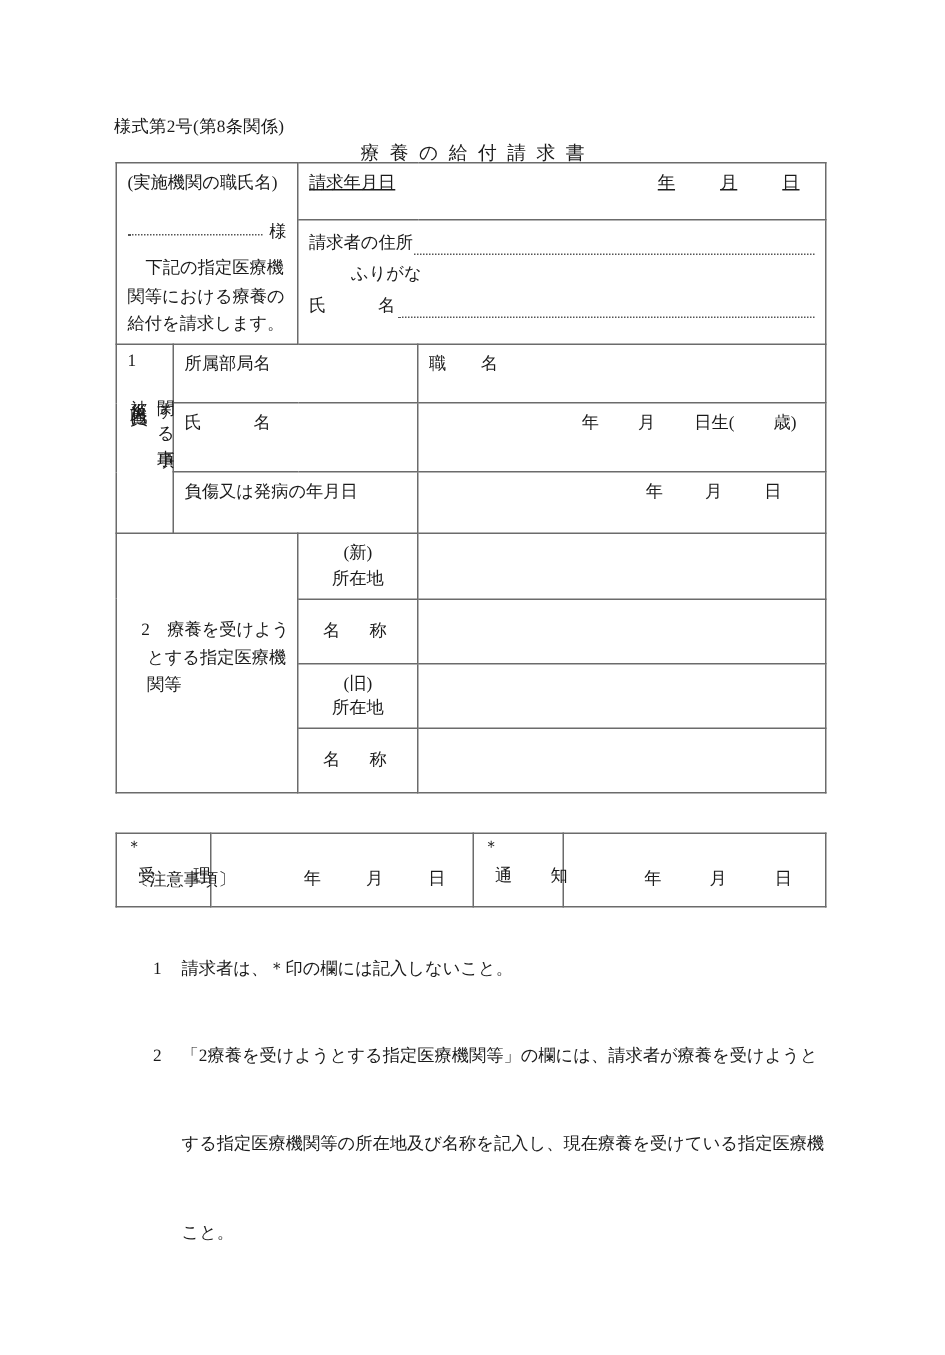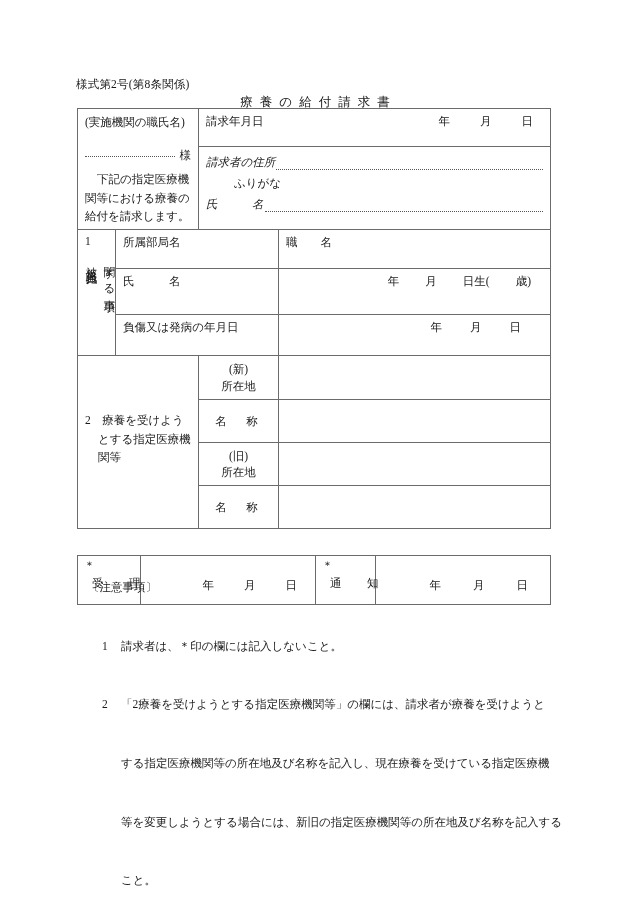--- a/index.html
+++ b/index.html
@@ -98,21 +98,20 @@
     display: flex;
     gap: 30px;
     padding-right: 10px;
     white-space: nowrap;
   }
   .addr-block { font-size: 11.5px; line-height: 1.85; }
   .addr-line {
     display: flex;
     align-items: flex-end;
     white-space: nowrap;
-    font-style: italic;
   }
   .addr-line .lbl { flex: 0 0 auto; }
   .addr-line .fill {
     flex: 1 1 auto;
     border-bottom: 1px dotted #555;
     margin-bottom: 3px;
     margin-left: 1px;
   }
   .furi { font-size: 11.5px; margin-left: 28px; }
   .name-lbl { letter-spacing: 0; }
@@ -151,21 +150,21 @@
     white-space: nowrap;
   }
   .ymd-mid.birth { padding-right: 12px; gap: 26px; }
 
   .sec2-label {
     font-size: 11.5px;
     line-height: 1.6;
     padding-left: 7px;
     padding-right: 5px;
   }
-  .sec2-label .l1 { display: block; }
+  .sec2-label .l1 { display: block; text-align: right; }
   .sec2-label .l2 { display: block; padding-left: 13px; }
   .sec2-label .l3 { display: block; padding-left: 13px; }
   .center-cell {
     text-align: center;
     font-size: 11.5px;
     line-height: 1.45;
   }
   .sp-name { letter-spacing: 4px; text-indent: 4px; }
 
   
@@ -262,21 +261,21 @@
           <div class="dotline-row">
             <span class="dotline"></span>
             <span class="sama">様</span>
           </div>
           <div class="claim-sentence">
             <span>下記の指定医療機関等における療養の</span><br>
             <span>給付を請求します。</span>
           </div>
         </div>
       </td>
-      <td colspan="2" style="height:32px;">
+      <td colspan="2" style="height:32px;text-decoration:underline;">
         <div class="cellpad">
           <div class="date-label-row">
             <span class="date-label">請求年月日</span>
             <span class="ymd">
               <span>年</span>
               <span>月</span>
               <span>日</span>
             </span>
           </div>
         </div>
@@ -436,19 +435,18 @@
       <span class="note-body">
         <span class="ln">請求者は、＊印の欄には記入しないこと。</span>
       </span>
     </div>
 
     <div class="note-item">
       <span class="note-num">2</span>
       <span class="note-body">
         <span class="ln">「2療養を受けようとする指定医療機関等」の欄には、請求者が療養を受けようと</span>
         <span class="ln ind">する指定医療機関等の所在地及び名称を記入し、現在療養を受けている指定医療機</span>
-        <span class="ln ind">等を変更しようとする場合には、新旧の指定医療機関等の所在地及び名称を記入する</span>
         <span class="ln ind">こと。</span>
       </span>
     </div>
   </div>
 
 </div>
 
 </body></html>

